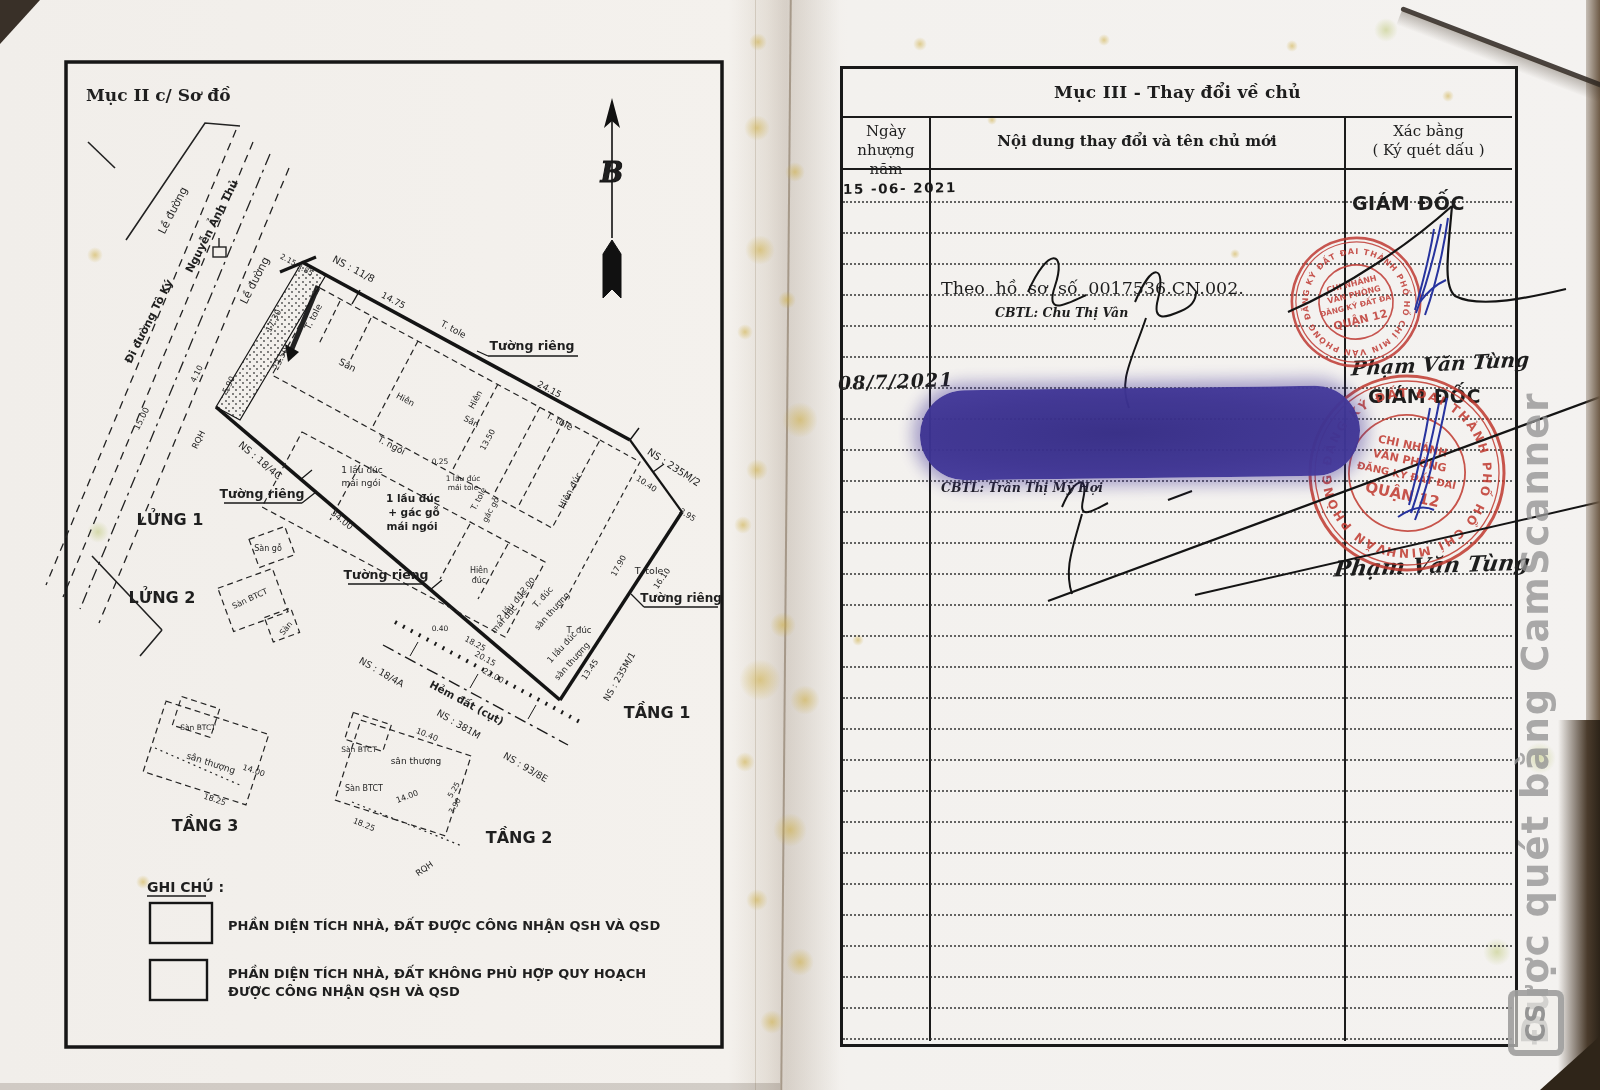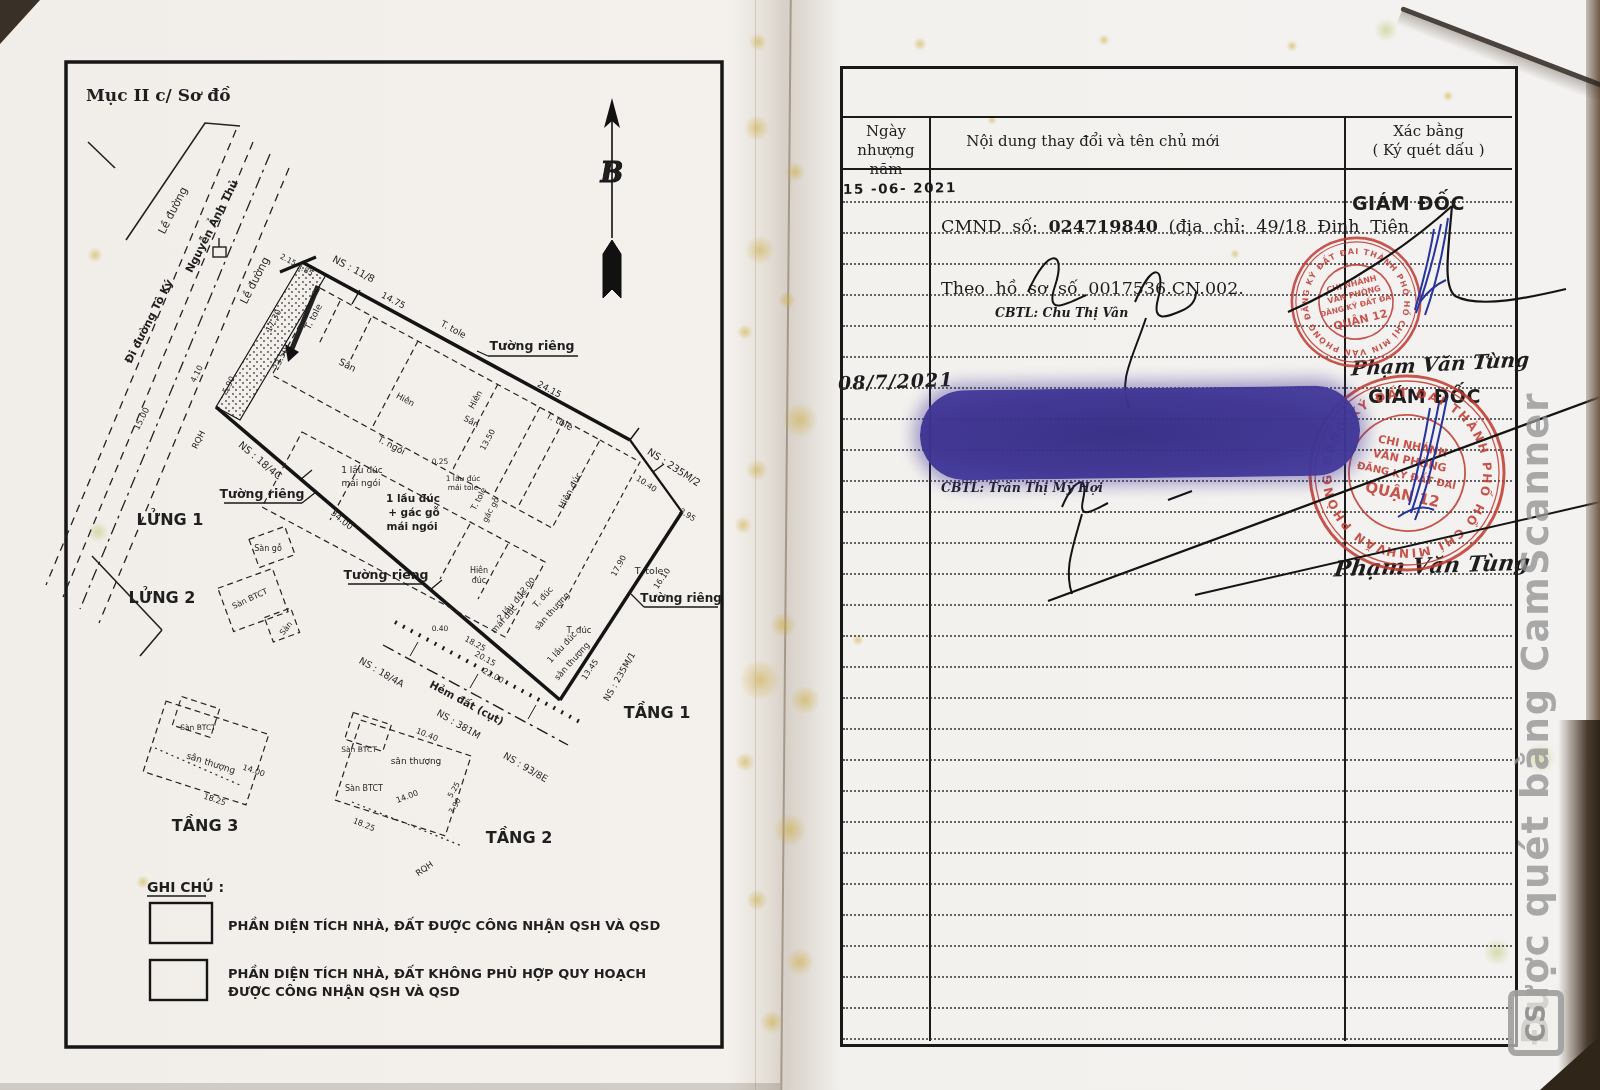--- a/index.html
+++ b/index.html
@@ -62,33 +62,29 @@
   <div class="abs fold"></div>
   <div class="abs foldline"></div>
   <div class="abs foldline2"></div>
 
   <div class="abs tborder z10" style="left:840px;top:66px;width:672px;height:975px;"></div>
   <div class="abs hline z10" style="left:843px;top:116px;width:669px;"></div>
   <div class="abs hline z10" style="left:843px;top:168px;width:669px;"></div>
   <div class="abs vline z10" style="left:929px;top:118px;height:923px;"></div>
   <div class="abs vline z10" style="left:1344px;top:118px;height:923px;"></div>
 
+  <div class="abs title3 z20" style="left:843px;top:82px;width:669px;text-align:center;">Mục III - Thay đổi về chủ</div>
   <div class="abs colhead z20" style="left:845px;top:122px;width:82px;">Ngày nhượng năm</div>
-  <div class="abs colhead z20" style="left:888px;top:132px;width:410px;">Nội dung thay đổi và tên chủ mới</div>
+  <div class="abs colhead z20" style="left:932px;top:132px;width:410px;font-weight:bold;">Nội dung thay đổi và tên chủ mới</div>
   <div class="abs colhead z20" style="left:1347px;top:122px;width:163px;">
     <span>Xác bằng</span><br>
     <span>( Ký quét dấu )</span>
   </div>
 
   <div class="abs datestamp z20" style="left:843px;top:180px;">15 -06- 2021</div>
-  <div class="abs rowtext z20" style="left:941px;top:216px;">
-    <span>CMND số:</span>
-    <b>024719840</b>
-    <span>(địa chỉ: 49/18 Đinh Tiên</span>
-  </div>
   <div class="abs rowtext z20" style="left:941px;top:278px;">Theo hồ sơ số  0017536.CN.002.</div>
   <div class="abs cbtl z20" style="left:995px;top:305px;">CBTL: Chu Thị Vân</div>
   <div class="abs giamdoc z20" style="left:1352px;top:192px;">GIÁM ĐỐC</div>
 
   <div class="abs datehand z20" style="left:838px;top:370px;">08/7/2021</div>
   <div class="abs cbtl z20" style="left:941px;top:480px;">CBTL: Trần Thị Mỹ Hợi</div>
   <div class="abs script z20" style="left:1352px;top:352px;">Phạm Văn Tùng</div>
   <div class="abs giamdoc z20" style="left:1368px;top:385px;">GIÁM ĐỐC</div>
   <div class="abs script2 z20" style="left:1335px;top:552px;">Phạm Văn Tùng</div>
 

